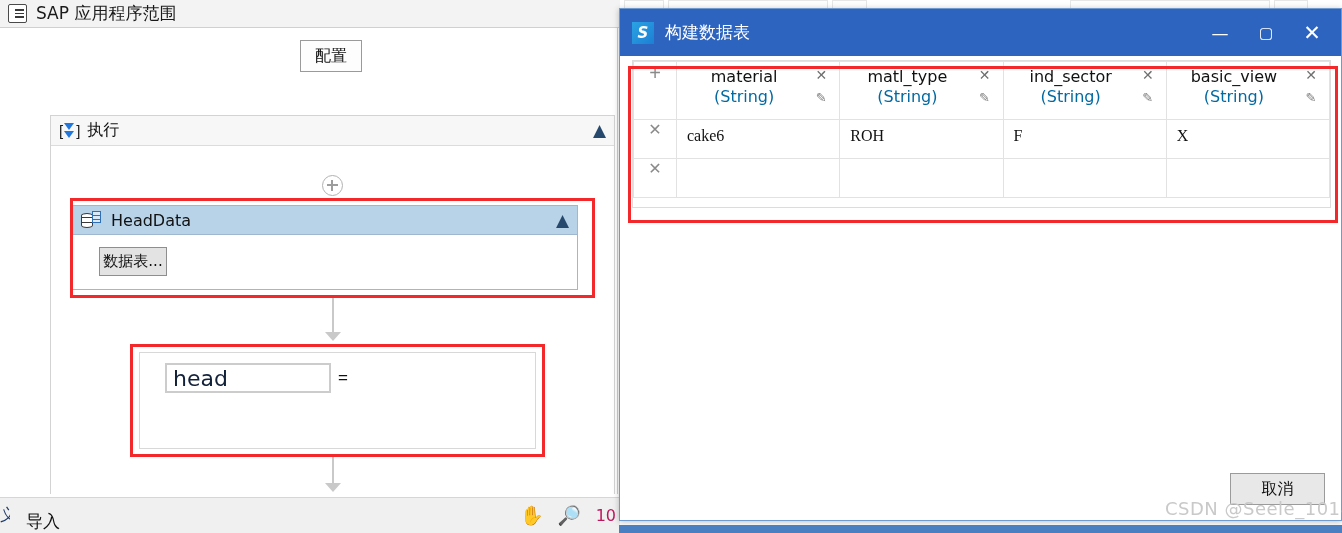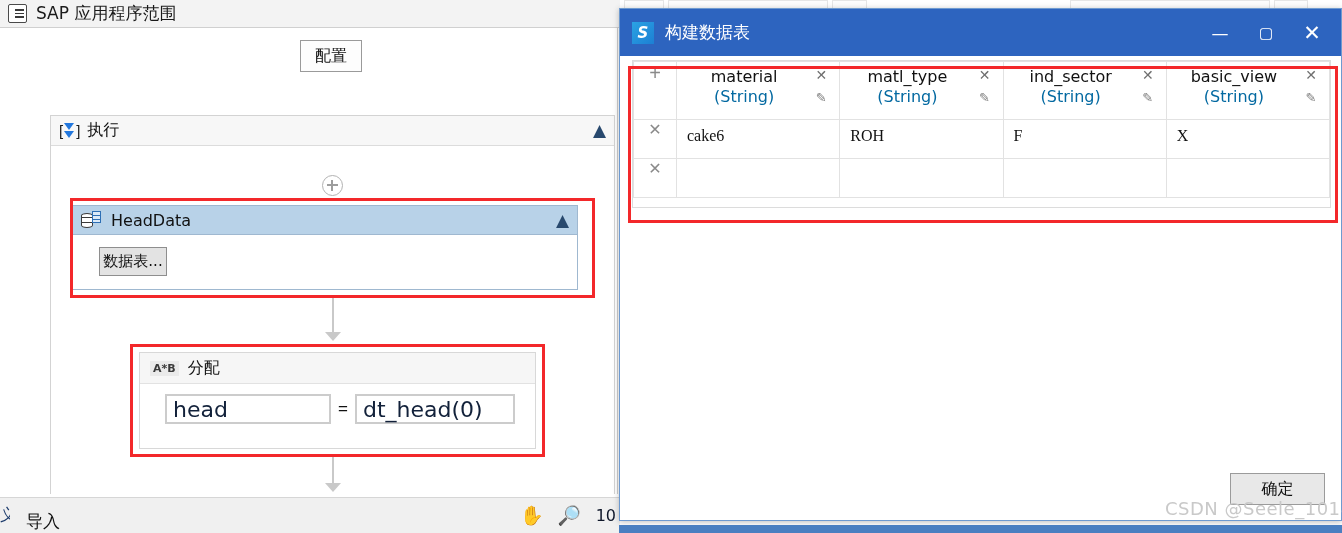--- a/index.html
+++ b/index.html
@@ -177,21 +177,21 @@
     display: flex; align-items: center;
   }
   .sb-clip { width: 10px; font-size: 16px; color: #1b3a6b; overflow: hidden; }
   .sb-import { margin-left: 16px; font-size: 17px; color: #111;
     font-family: "DejaVu Sans", sans-serif; cursor: pointer; margin-top: 12px; }
   .sb-right { margin-left: auto; display: flex; align-items: center; gap: 14px;
     padding-right: 4px; }
   .hand-icon { font-size: 19px; color: #3b3b3b; cursor: pointer; }
   .mag-icon  { font-size: 19px; color: #3b3b3b; cursor: pointer;
     transform: scaleX(-1); display:inline-block; }
-  .zoom-txt { font-size: 16px; color: #0f172a; font-family:"DejaVu Sans",sans-serif; }
+  .zoom-txt { font-size: 16px; color: #be185d; font-family:"DejaVu Sans",sans-serif; }
 
   
   .ghost { position: absolute; opacity: 0.45; }
   .ghost-box { border: 1px solid #c8c8c8; background: #fbfbfb; }
 
   
   .dialog {
     position: absolute; left: 619px; top: 8px; width: 723px; height: 513px;
     background: #ffffff; border: 1px solid #6e9ad0;
     box-shadow: 0 1px 6px rgba(0,0,0,0.25);
@@ -329,28 +329,23 @@
       </div>
       <div class="node-head-body">
         <button class="dt-btn">数据表...</button>
       </div>
     </div>
 
     <div class="conn" id="conn1"></div>
     <div class="conn-arrow" id="conn1a"></div>
 
     <div class="node-assign">
-      <div class="assign-bar">
-        <span class="ab-icon">A*B</span>
-        <span class="assign-title">分配</span>
-      </div>
       <div class="assign-body">
         <span class="expr-field" id="field-left">head</span>
         <span class="eq">=</span>
-        <span class="expr-field" id="field-right">dt_head(0)</span>
       </div>
     </div>
 
     <div class="conn" id="conn2"></div>
     <div class="conn-arrow" id="conn2a"></div>
 
     <div class="hl" id="hl-head"></div>
     <div class="hl" id="hl-assign"></div>
 
     <div class="statusbar">
@@ -462,21 +457,21 @@
             <td class="val-cell"></td>
             <td class="val-cell"></td>
             <td class="val-cell"></td>
             <td class="val-cell"></td>
           </tr>
         </tbody>
       </table>
     </div>
 
     <div class="dlg-footer">
-      <button class="dlg-btn">确定</button>
+      <button class="dlg-btn">取消</button>
     </div>
   </div>
 
   <div class="hl" id="hl-table"></div>
 
   <div class="watermark">CSDN @Seele_1018</div>
 
   <div class="outer-bottom"></div>
 </div>
 

